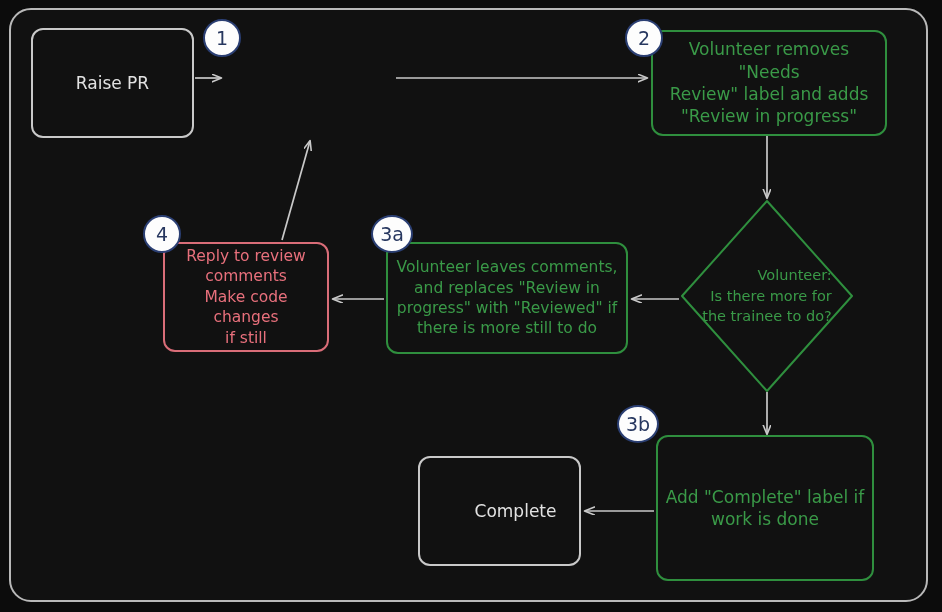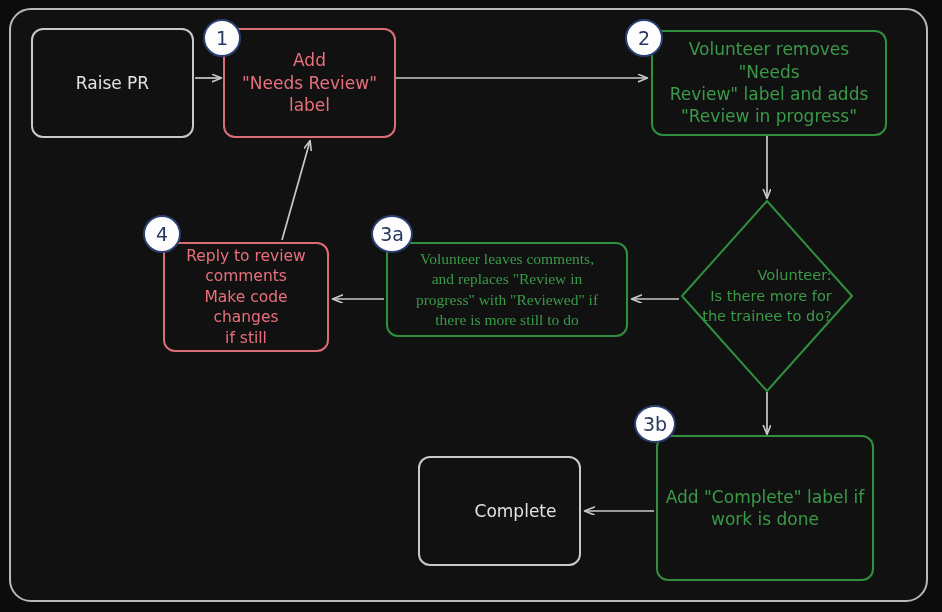--- a/index.html
+++ b/index.html
@@ -126,25 +126,20 @@
       <line x1="767" y1="392" x2="767" y2="434" marker-end="url(#ah)"></line>
 
       <line x1="654" y1="511" x2="585" y2="511" marker-end="url(#ah)"></line>
     </g>
   </svg>
 
   <div class="node node-plain" style="left:31px; top:28px; width:163px; height:110px;">
     <span class="txt">Raise PR</span>
   </div>
 
-  <div class="node node-red" style="left:223px; top:28px; width:173px; height:110px;">
-    <span class="txt">Add
-"Needs Review"
-label</span>
-  </div>
   <div class="badge" style="left:203px; top:19px;">
     <span>1</span>
   </div>
 
   <div class="node node-green" style="left:651px; top:30px; width:236px; height:106px;">
     <span class="txt">Volunteer removes "Needs
 Review" label and adds
 "Review in progress"</span>
   </div>
   <div class="badge" style="left:625px; top:19px;">
@@ -153,21 +148,21 @@
 
   <div class="diamond-wrap" style="left:679px; top:198px; width:176px; height:196px;">
     <svg width="176" height="196" viewBox="0 0 176 196">
       <path d="M88 3 L173 98 L88 193 L3 98 Z" fill="#111111" stroke="#2f8f3e" stroke-width="2" stroke-linejoin="round"></path>
     </svg>
     <div class="diamond-label">Volunteer:
 Is there more for
 the trainee to do?</div>
   </div>
 
-  <div class="node node-green" style="left:386px; top:242px; width:242px; height:95px; font-size:15.5px;font-family:Liberation Serif, serif;">
+  <div class="node node-green" style="left:386px; top:242px; width:242px; height:112px; font-size:15.5px;">
     <span class="txt">Volunteer leaves comments,
 and replaces "Review in
 progress" with "Reviewed" if
 there is more still to do</span>
   </div>
   <div class="badge wide" style="left:371px; top:215px;">
     <span>3a</span>
   </div>
 
   <div class="node node-red" style="left:163px; top:242px; width:166px; height:110px; font-size:15.5px;">
@@ -177,21 +172,21 @@
 if still</span>
   </div>
   <div class="badge" style="left:143px; top:215px;">
     <span>4</span>
   </div>
 
   <div class="node node-green" style="left:656px; top:435px; width:218px; height:146px;">
     <span class="txt">Add "Complete" label if
 work is done</span>
   </div>
-  <div class="badge wide" style="left:634px; top:405px;">
+  <div class="badge wide" style="left:617px; top:405px;">
     <span>3b</span>
   </div>
 
   <div class="node node-plain" style="left:418px; top:456px; width:163px; height:110px;padding-left:32px;">
     <span class="txt">Complete</span>
   </div>
 
 
 </div>
 

